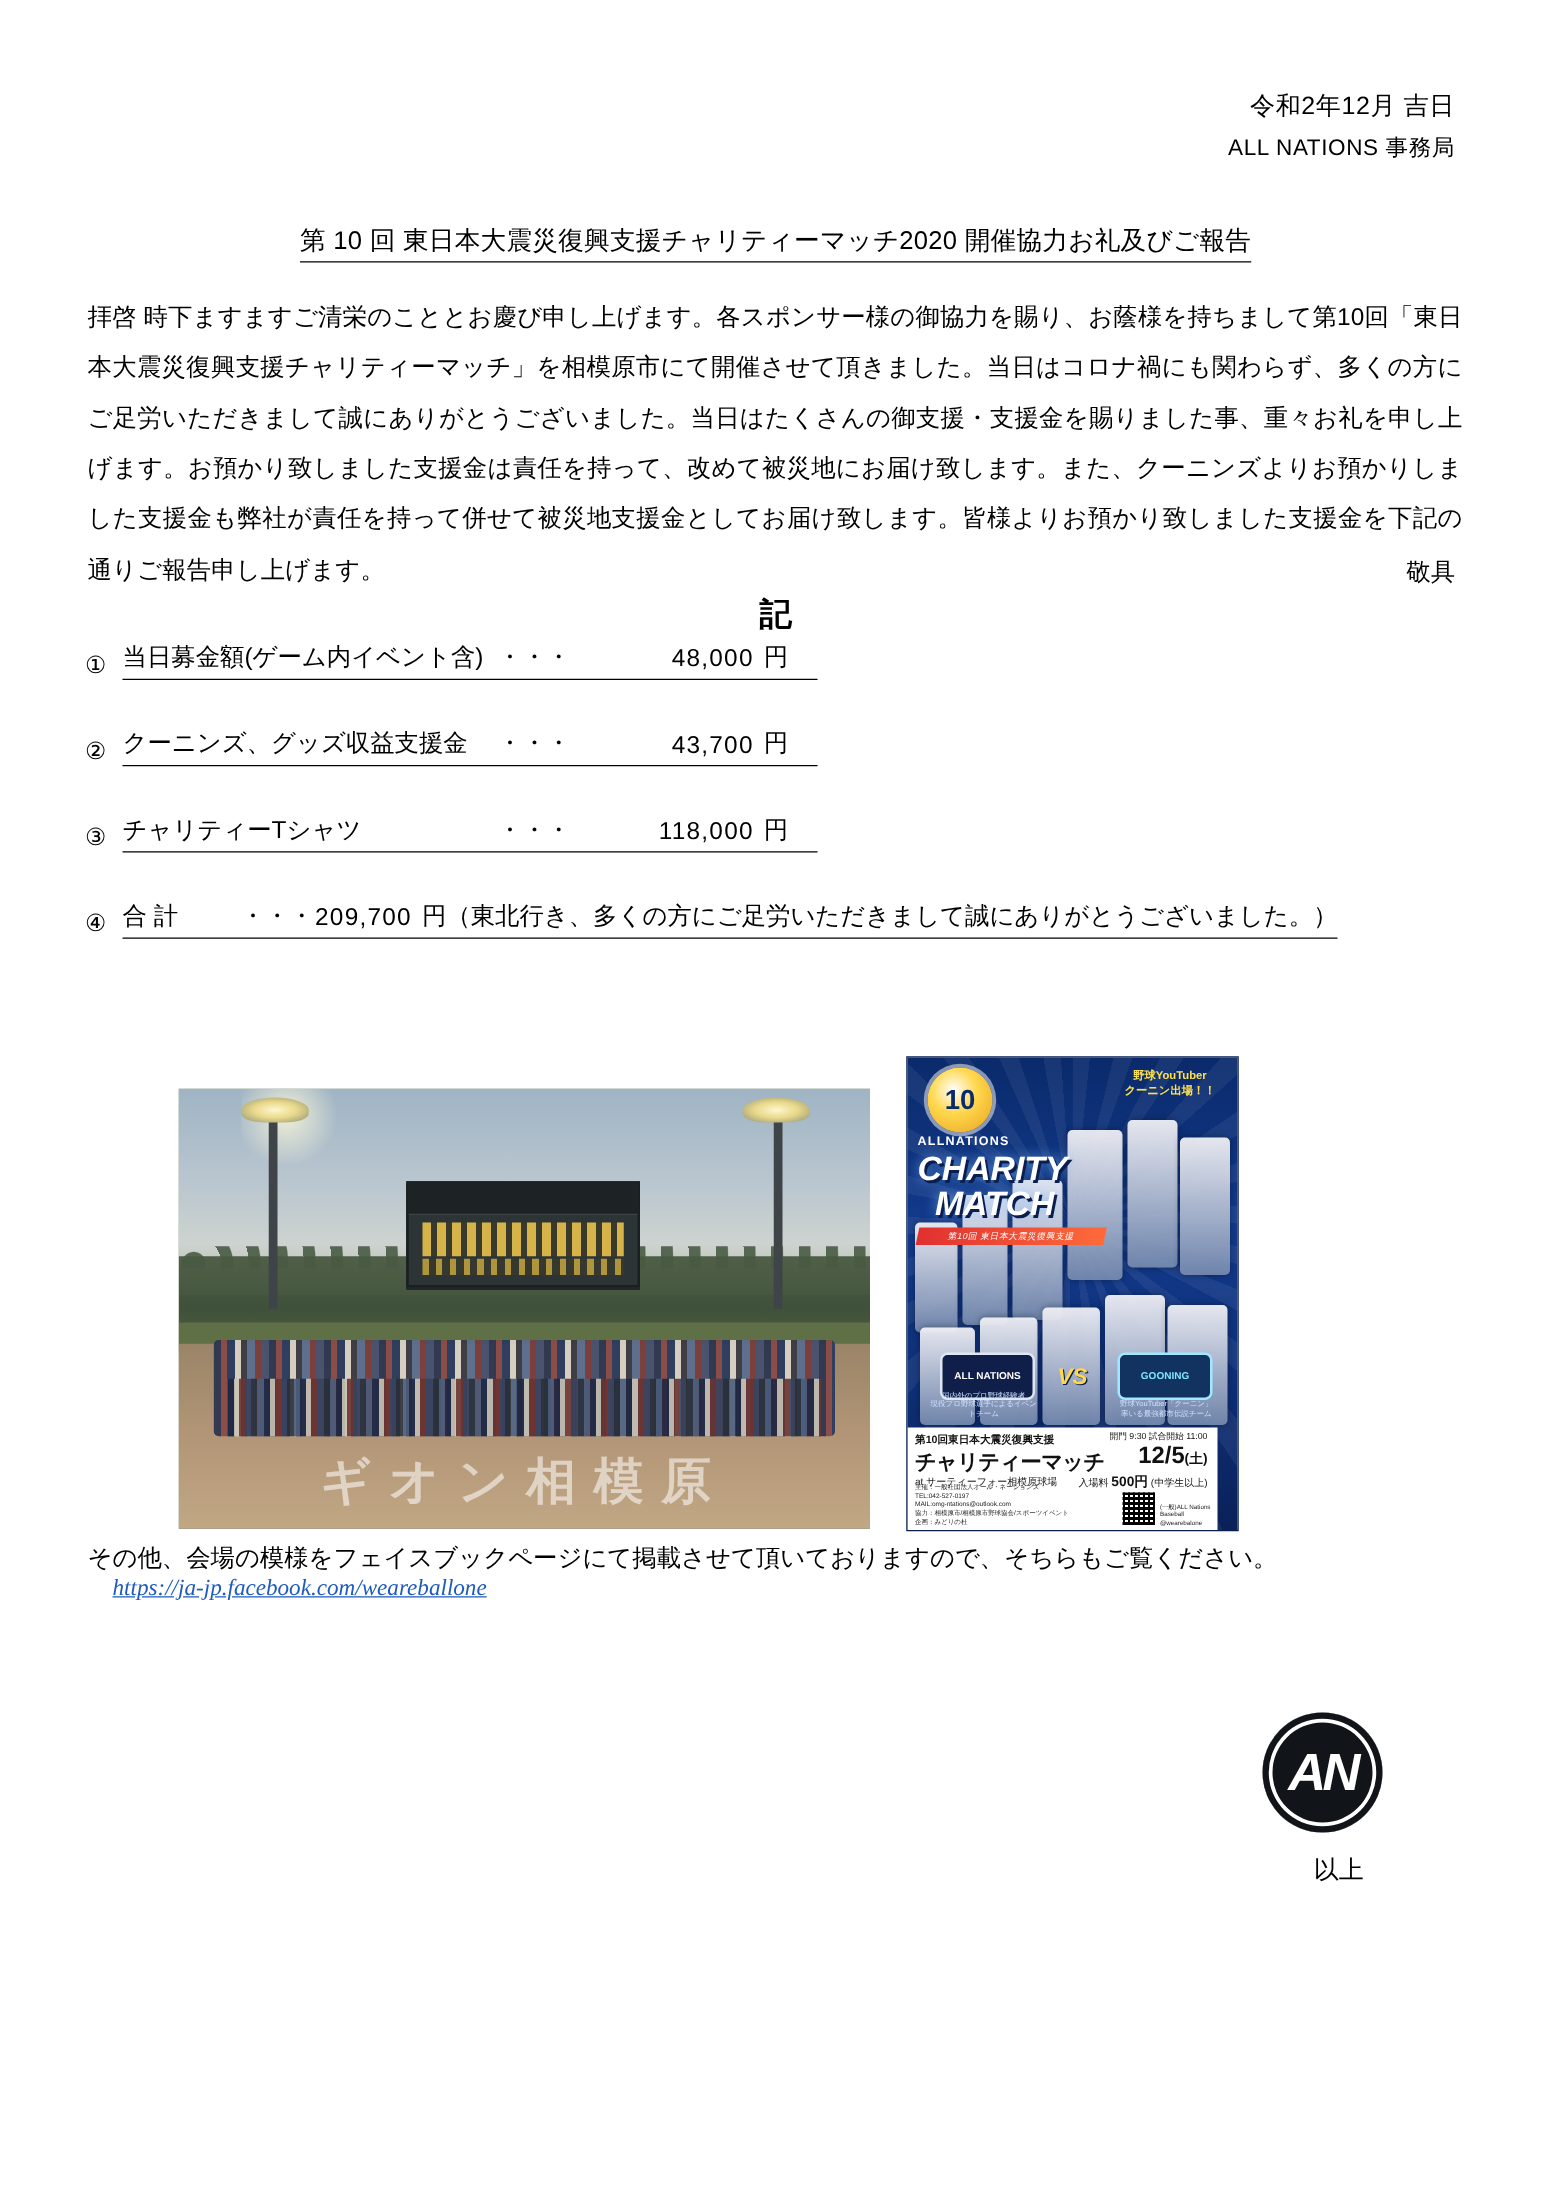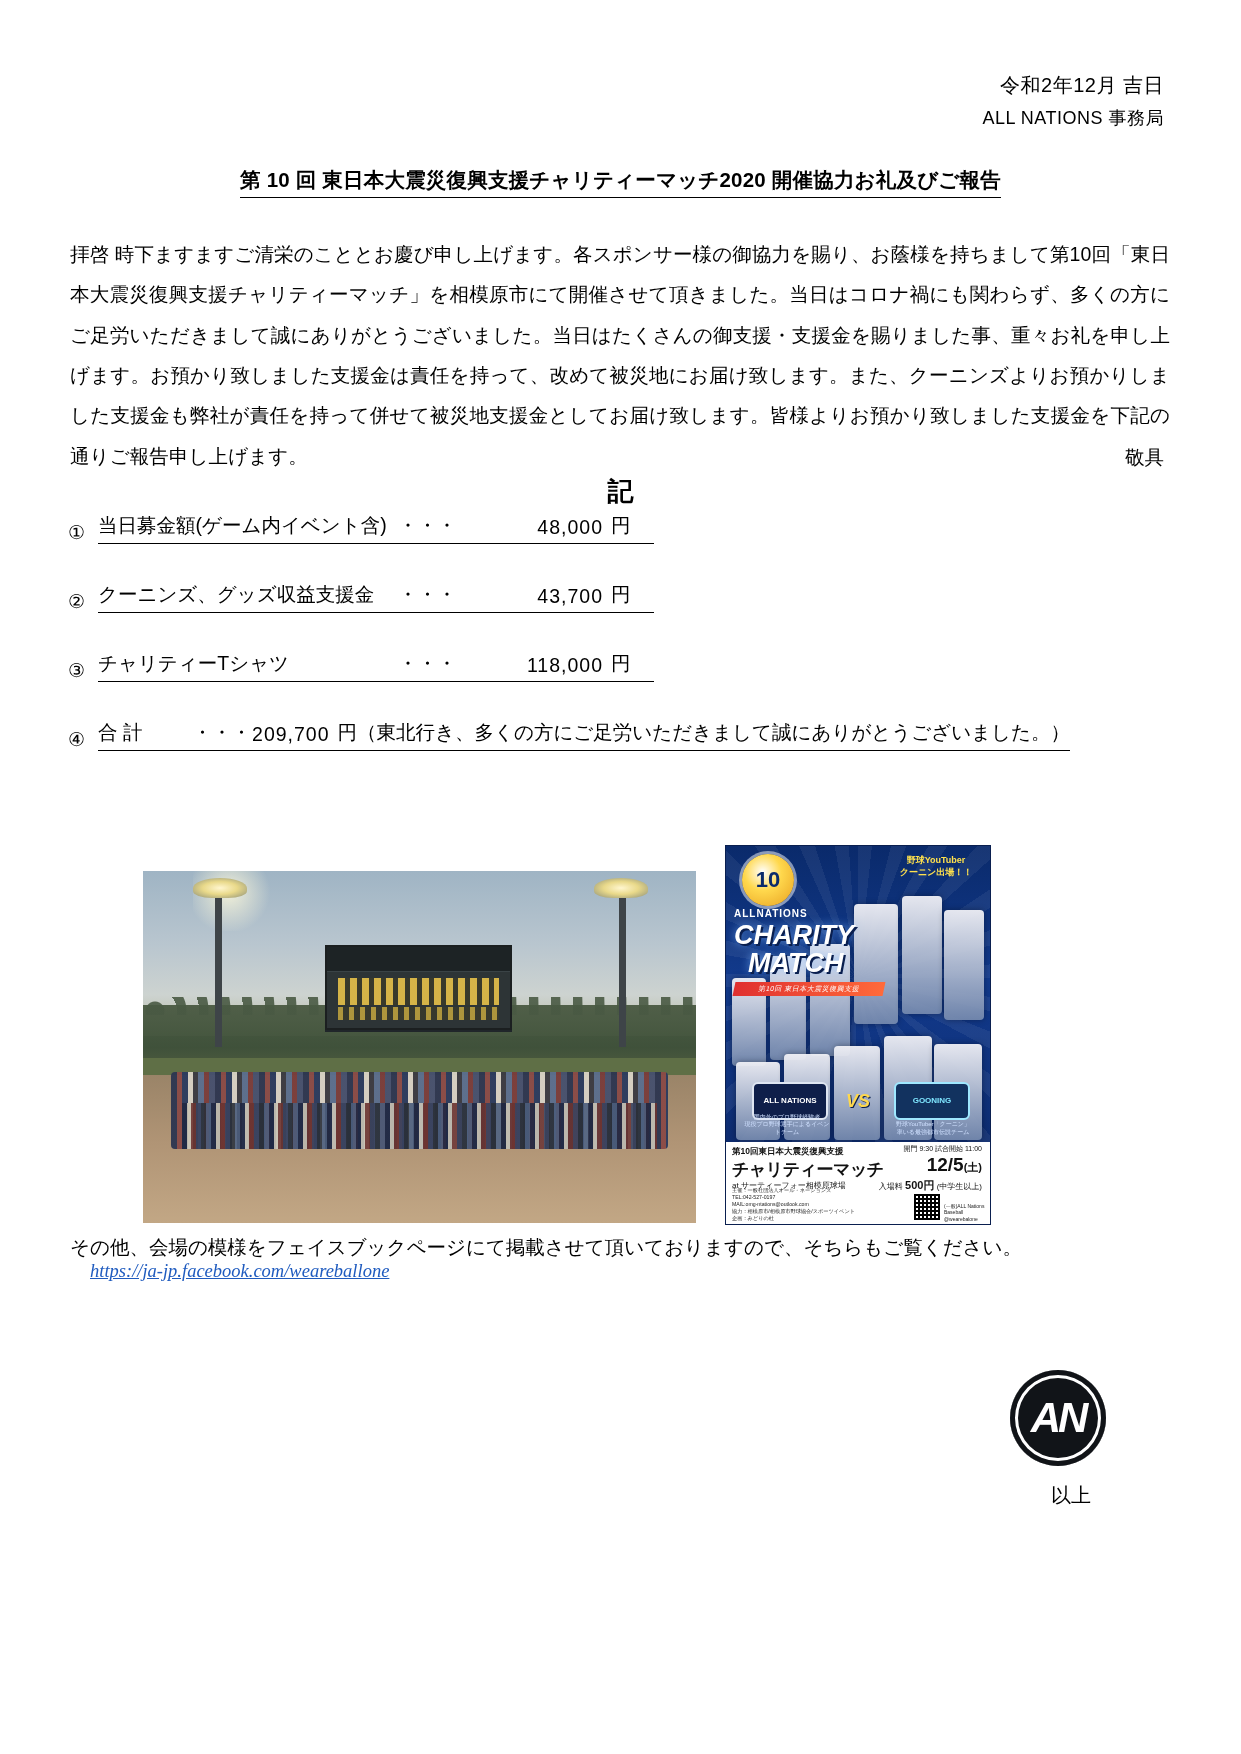--- a/index.html
+++ b/index.html
@@ -30,24 +30,24 @@
     font-size: 20px;
     line-height: 1.75;
     letter-spacing: 0.5px;
   }
   .header-line2 {
     font-size: 18px;
   }
   .doc-title {
     position: absolute;
     left: 0; right: 0;
-    top: 166px;
+    top: 178px;
     text-align: center;
     font-size: 20.5px;
-    font-weight: bold;
+    font-weight: normal;
     letter-spacing: 0.2px;
   }
   .doc-title span.u {
     border-bottom: 1px solid #000;
     padding-bottom: 3px;
     display: inline-block;
   }
   .body-text {
     position: absolute;
     left: 70px;
@@ -332,21 +332,21 @@
     position:absolute; bottom:112px; left:0; right:0; text-align:center;
     color:#ffd84d; font-size:18px; font-weight:bold; font-style:italic;
     text-shadow:1px 1px 0 #0a1f4f;
   }
   .poster .vsnote-l, .poster .vsnote-r {
     position:absolute; bottom:88px; width:90px; color:#cfe0ff; font-size:6px; text-align:center; line-height:1.25;
   }
   .poster .vsnote-l { left:16px; }
   .poster .vsnote-r { right:12px; }
   .poster .footer {
-    position:absolute; left:0; right:0; bottom:0; height:82px; background:#ffffff;margin-top:36px;
+    position:absolute; left:0; right:16px; bottom:0; height:82px; background:#ffffff;margin-top:36px;
   }
   .poster .f-title-s {
     position:absolute; left:6px; top:4px; font-size:8.5px; color:#111; font-weight:bold;
   }
   .poster .f-title-b {
     position:absolute; left:6px; top:16px; font-size:17px; color:#111; font-weight:bold; letter-spacing:-0.5px;
   }
   .poster .f-place {
     position:absolute; left:6px; top:38px; font-size:8px; color:#111;
   }
@@ -498,20 +498,21 @@
     <div class="light-head r"></div>
     <div class="scoreboard">
       <div class="sb-top"></div>
       <div class="sb-lamps"></div>
       <div class="sb-lamps2"></div>
     </div>
     <div class="grassband"></div>
     <div class="infield"></div>
     <div class="crowd"></div>
     <div class="crowd2"></div>
+    <div class="white-text">ギオン相模原</div>
   </div>
 
   <div class="poster">
     <div class="rays"></div>
 
     <div class="players">
       <i style="left:6px;  top:92px;  width:34px; height:88px;"></i>
       <i style="left:44px; top:70px;  width:36px; height:104px;"></i>
       <i style="left:84px; top:58px;  width:40px; height:112px;"></i>
       <i style="left:128px;top:18px;  width:44px; height:120px;"></i>

